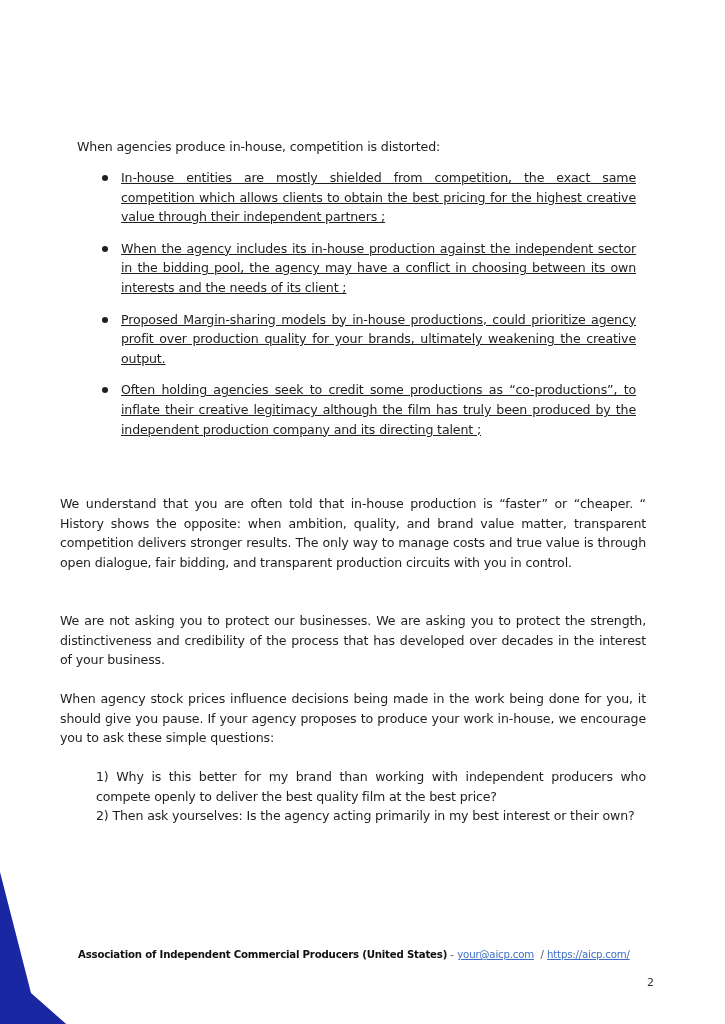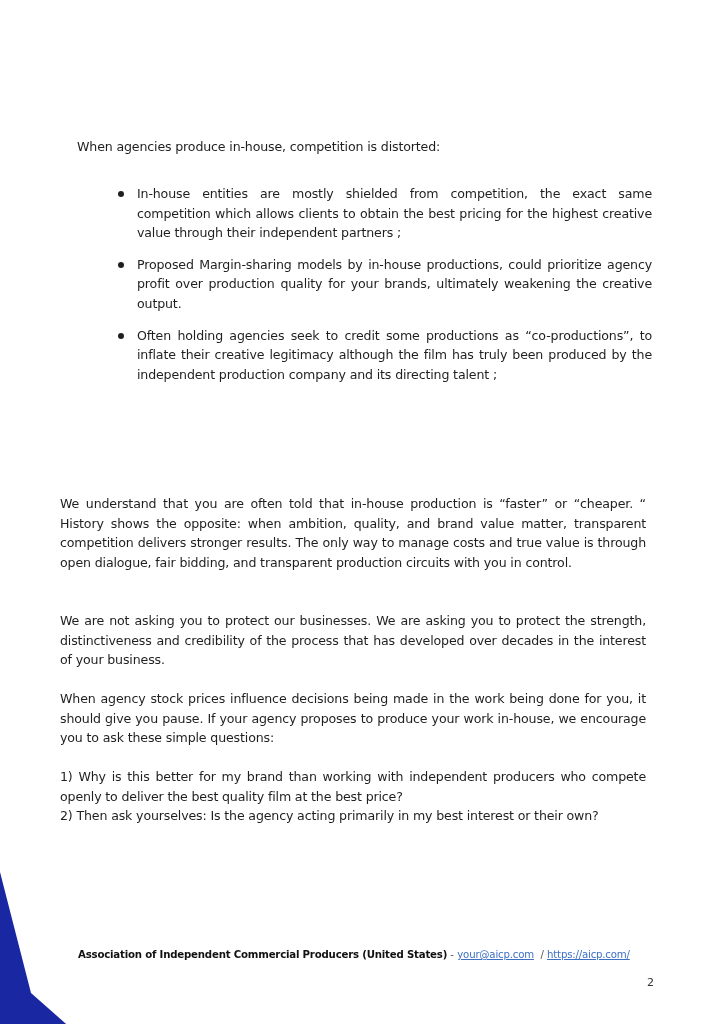--- a/index.html
+++ b/index.html
@@ -40,23 +40,24 @@
       left: 77px;
       top: 123px;
       width: 580px;
       white-space: nowrap;
     }
     .bullet-list {
       position: absolute;
       left: 98px;
       top: 154px;
       width: 538px;
-      margin: 16px;
+      margin: 0;
       padding: 0;
       list-style: none;
+      text-decoration: underline;
     }
     .bullet-item {
       position: relative;
       padding-left: 23px;
       margin-bottom: 12px;
     }
     .bullet-dot {
       position: absolute;
       left: 4px;
       top: 7px;
@@ -96,37 +97,41 @@
       text-decoration: underline;
       letter-spacing: -0.2px;
     }
     .page-num {
       position: absolute;
       left: 647px;
       top: 962px;
       font-size: 11px;
       color: #333;
     }
-    .line-block { display: block; }
+    .line-block { display: block; margin-left: 36px; }
   </style>
 </head>
 <body>
 
 <div class="page">
 
   <svg class="corner-shape" viewBox="0 0 725 1024" preserveAspectRatio="none">
     <polygon points="0,858 31,979 82,1024 0,1024" fill="#1a27a3"></polygon>
   </svg>
 
   <div class="text intro">When agencies produce in-house, competition is distorted:</div>
 
   <ul class="bullet-list text justify">
     <li class="bullet-item">
       <span class="bullet-dot"></span>
       <span>In-house entities are mostly shielded from competition, the exact same competition which allows clients to obtain the best pricing for the highest creative value through their independent partners ;</span>
+    </li>
+    <li class="bullet-item">
+      <span class="bullet-dot"></span>
+      <span>When the agency includes its in-house production against the independent sector in the bidding pool, the agency may have a conflict in choosing between its own interests and the needs of its client ;</span>
     </li>
     <li class="bullet-item">
       <span class="bullet-dot"></span>
       <span>Proposed Margin-sharing models by in-house productions, could prioritize agency profit over production quality for your brands, ultimately weakening the creative output.</span>
     </li>
     <li class="bullet-item">
       <span class="bullet-dot"></span>
       <span>Often holding agencies  seek to credit some productions as “co-productions”, to inflate their creative legitimacy although the film has truly been produced by the independent production company and its directing talent ;</span>
     </li>
   </ul>

